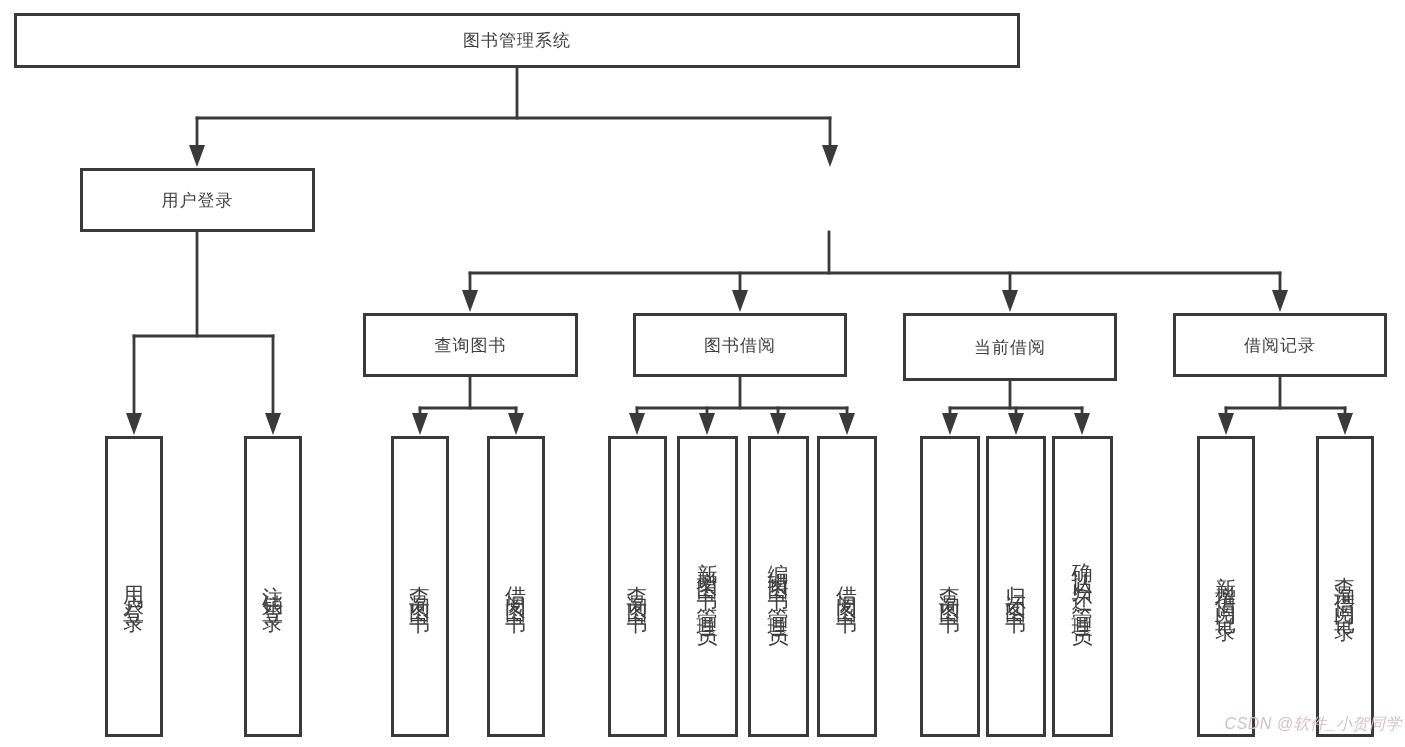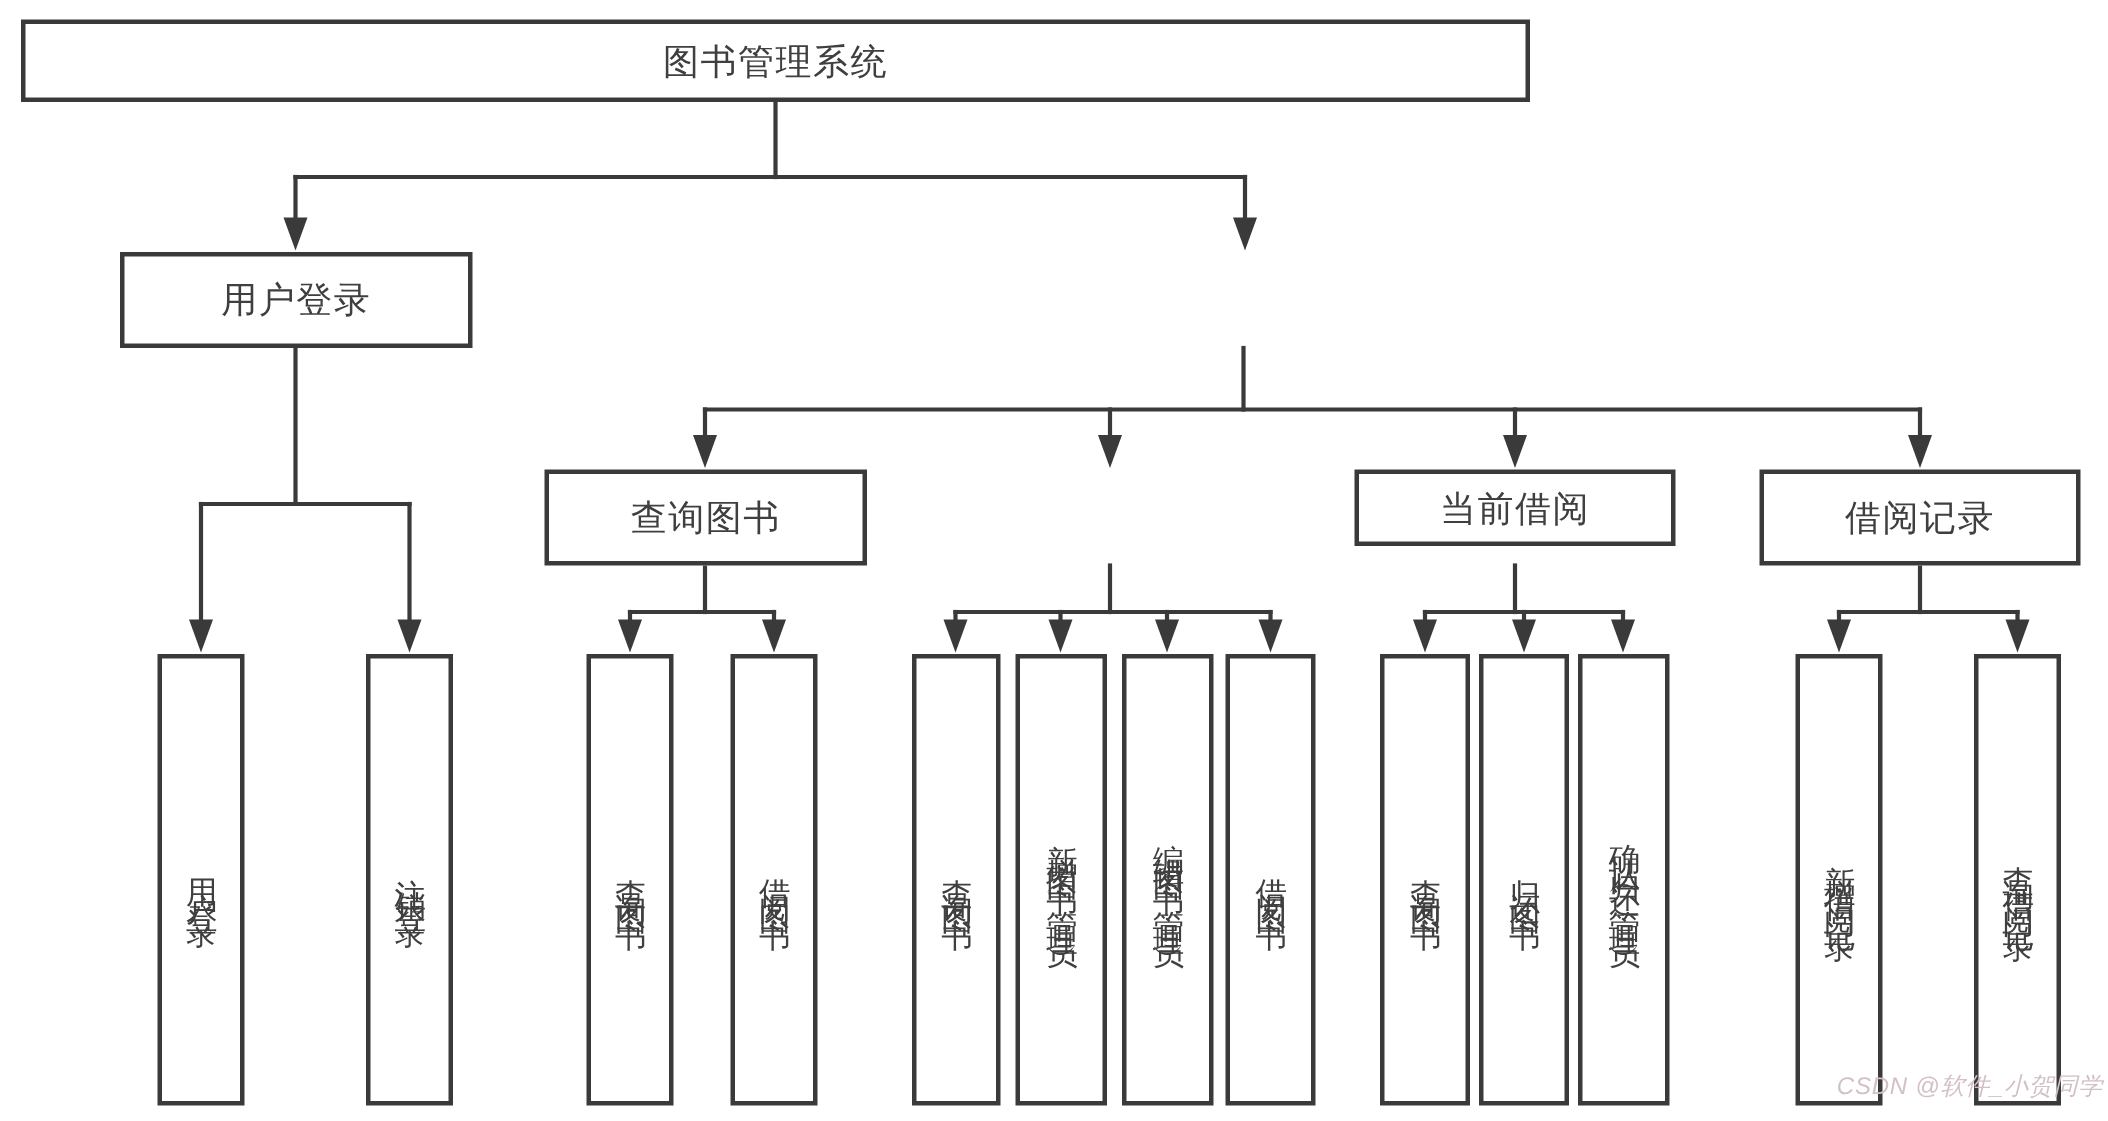--- a/index.html
+++ b/index.html
@@ -21,21 +21,21 @@
   svg.wires polygon{fill:var(--line);}
   .node{
     position:absolute;z-index:2;
     box-sizing:border-box;
     background:#ffffff;
     border:3px solid var(--line);
     display:flex;align-items:center;justify-content:center;
     color:var(--text);
   }
   .hnode{
-    font-size:24px;
+    font-size:17px;
     letter-spacing:1px;
     white-space:nowrap;
   }
   .vnode{
     font-size:21px;
     writing-mode:vertical-rl;
     text-orientation:mixed;
     letter-spacing:9px;
     line-height:1;
     text-align:center;
@@ -115,21 +115,22 @@
     <polygon points="1218,413 1234,413 1226,435"></polygon>
     <line x1="1345" y1="408" x2="1345" y2="416"></line>
     <polygon points="1337,413 1353,413 1345,435"></polygon>
   </svg>
 
   <div class="node hnode" style="left:14px;top:13px;width:1006px;height:55px;">图书管理系统</div>
 
   <div class="node hnode" style="left:80px;top:168px;width:235px;height:64px;">用户登录</div>
 
   <div class="node hnode" style="left:363px;top:313px;width:215px;height:64px;">查询图书</div>
-  <div class="node hnode" style="left:903px;top:313px;width:214px;height:51px;">当前借阅</div>
+  <div class="node hnode" style="left:633px;top:313px;width:214px;height:64px;">图书借阅</div>
+  <div class="node hnode" style="left:903px;top:313px;width:214px;height:68px;">当前借阅</div>
   <div class="node hnode" style="left:1173px;top:313px;width:214px;height:64px;">借阅记录</div>
 
   <div class="node vnode" style="left:105px;top:436px;width:58px;height:301px;">用户登录</div>
   <div class="node vnode" style="left:244px;top:436px;width:58px;height:301px;">注销登录</div>
 
   <div class="node vnode" style="left:391px;top:436px;width:58px;height:301px;">查询图书</div>
   <div class="node vnode" style="left:487px;top:436px;width:58px;height:301px;">借阅图书</div>
 
   <div class="node vnode" style="left:608px;top:436px;width:59px;height:301px;">查询图书</div>
   <div class="node vnode" style="left:677px;top:436px;width:61px;height:301px;">新增图书（管理员）</div>

